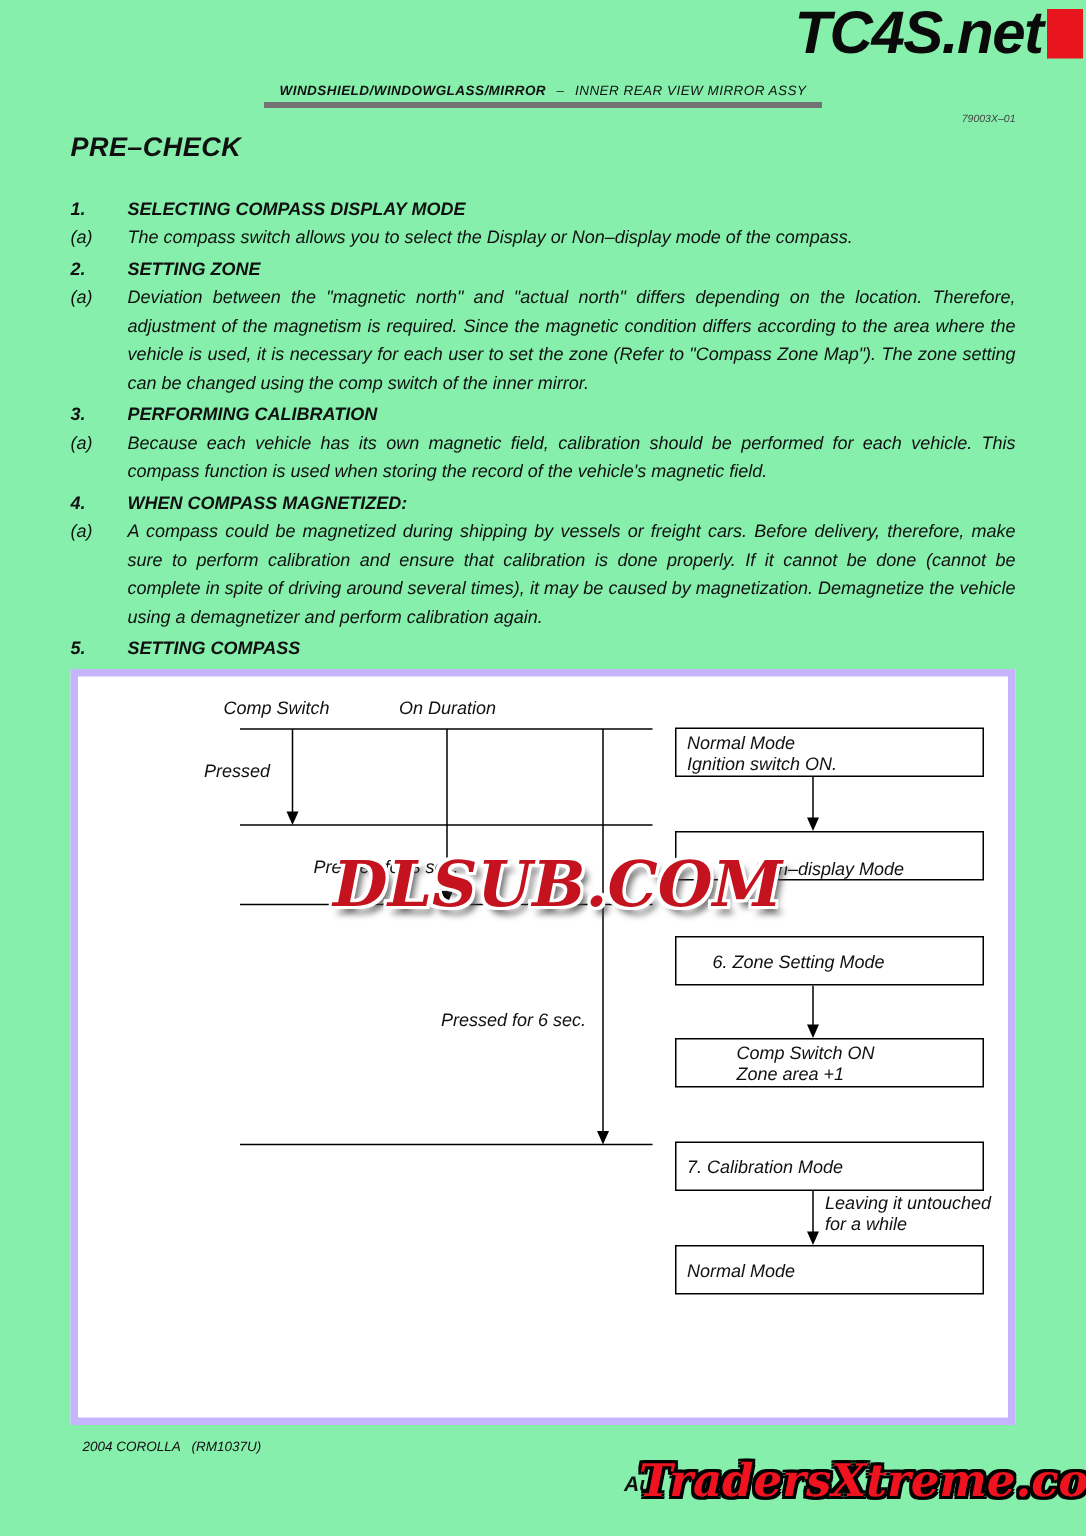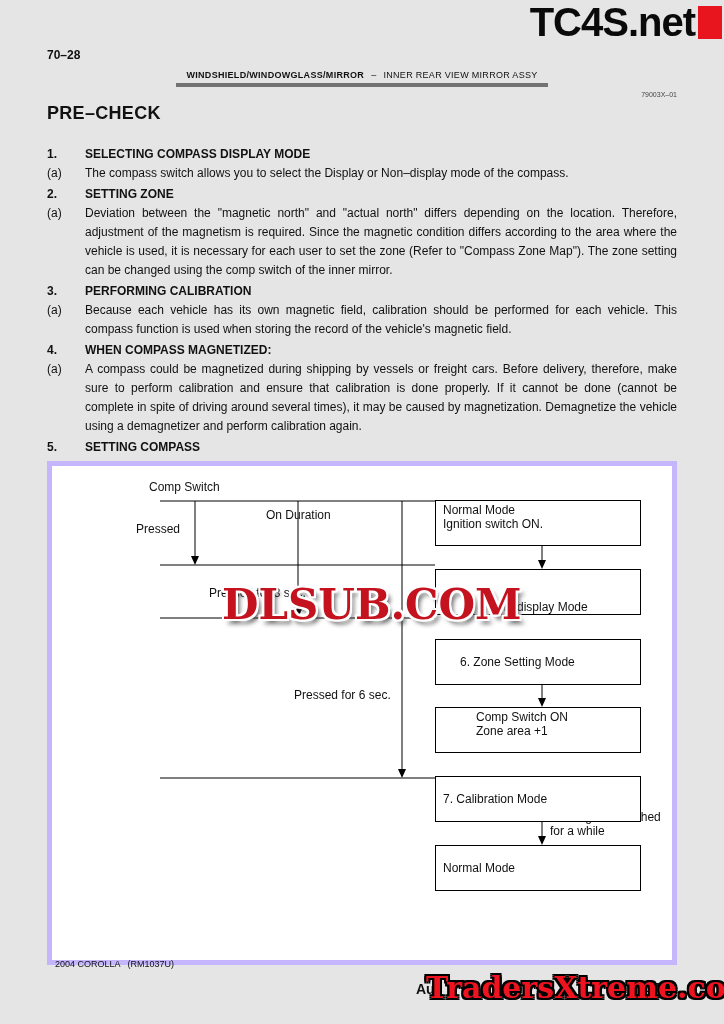--- a/index.html
+++ b/index.html
@@ -1,19 +1,20 @@
 <!DOCTYPE html>
 <html><head>
 <meta charset="utf-8">
 <style>
   html,body{margin:0;padding:0;background:#888;}
   .page{
-    position:relative;width:724px;height:1024px;background:#e5e5e5;
+    position:relative;width:724px;height:1024px;background:#86efac;
     font-family:"Liberation Sans",sans-serif;color:#111;overflow:hidden;
     margin:0 auto;
+    font-style:italic;
   }
   
   .tc4s{position:absolute;top:2px;right:2px;display:flex;align-items:center;gap:3px;z-index:40;}
   .tc4s .txt{font-size:40px;font-weight:900;letter-spacing:-1px;color:#0a0a0a;line-height:1;}
   .tc4s .rbox{display:inline-block;width:24px;height:33px;background:#e8141e;}
   
   .content{position:absolute;left:47px;top:0;width:630px;padding-top:48px;}
   .page-code{font-size:12px;font-weight:bold;line-height:14px;}
   .hdr-wrap{text-align:center;margin-top:2px;}
   .hdr{display:inline-block;font-size:9px;letter-spacing:.3px;padding:0 10px 3px 10px;border-bottom:4px solid #737373;white-space:nowrap;}
@@ -23,21 +24,21 @@
   h1{font-size:18px;margin:4px 0 22px 0;letter-spacing:.3px;}
   
   .li{display:flex;font-size:12px;}
   .li.h{font-weight:bold;line-height:16px;margin:3px 0 2px 0;}
   .num{flex:0 0 38px;}
   .ptext{flex:1;text-align:justify;line-height:19px;}
   .li.p{line-height:19px;}
   
   .diagram{position:relative;box-sizing:border-box;width:630px;height:504px;border:5px solid #c4b5fd;margin-top:6px;background:#fff;}
   .dlabel{position:absolute;font-size:12px;line-height:14px;white-space:nowrap;z-index:2;}
-  .dbox{position:absolute;left:383px;width:206px;height:46px;border:1px solid #000;background:#fff;box-sizing:border-box;font-size:12px;z-index:3;}
+  .dbox{position:absolute;left:398px;width:206px;height:33px;border:1px solid #000;background:#fff;box-sizing:border-box;font-size:12px;z-index:3;}
   .dbox.two{padding:2px 7px;line-height:14px;}
   .dbox.one{display:flex;align-items:center;padding-left:7px;}
   .dbox.center{justify-content:center;padding-left:0;}
   .dsvg{position:absolute;left:0;top:0;z-index:1;}
   
   .wm-center{
     position:absolute;left:170px;top:86px;z-index:30;
     font-family:"DejaVu Serif",serif;font-weight:bold;font-size:42px;line-height:1;
     color:#c5121f;white-space:nowrap;
     text-shadow:-2px -2px 0 #fff,2px -2px 0 #fff,-2px 2px 0 #fff,2px 2px 0 #fff,
@@ -60,21 +61,20 @@
 <body>
 
 <div class="page">
 
   <div class="tc4s">
     <span class="txt">TC4S.net</span>
     <span class="rbox"></span>
   </div>
 
   <div class="content">
-    <div class="page-code">70–28</div>
 
     <div class="hdr-wrap">
       <div class="hdr">
         <span class="b">WINDSHIELD/WINDOWGLASS/MIRROR</span><span class="sep">–</span><span>INNER REAR VIEW MIRROR ASSY</span>
       </div>
     </div>
 
     <div class="figcode">79003X–01</div>
 
     <h1>PRE–CHECK</h1>
@@ -138,21 +138,21 @@
           <polygon points="143,99 139,90 147,90"></polygon>
           <polygon points="246,152 242,143 250,143"></polygon>
           <polygon points="350,312 346,303 354,303"></polygon>
           <polygon points="490,103 486,94 494,94"></polygon>
           <polygon points="490,241 486,232 494,232"></polygon>
           <polygon points="490,379 486,370 494,370"></polygon>
         </g>
       </svg>
 
       <div class="dlabel" style="left:97px;top:14px;">Comp Switch</div>
-      <div class="dlabel" style="left:214px;top:14px;margin-top:28px;">On Duration</div>
+      <div class="dlabel" style="left:214px;top:14px;">On Duration</div>
       <div class="dlabel" style="left:84px;top:56px;">Pressed</div>
       <div class="dlabel" style="left:157px;top:120px;">Pressed for 3 sec.</div>
       <div class="dlabel" style="left:242px;top:222px;">Pressed for 6 sec.</div>
 
       <div class="dbox two" style="top:34px;">
         <div>Normal Mode</div>
         <div>Ignition switch ON.</div>
       </div>
 
       <div class="dbox one center" style="top:103px;align-items:flex-end;">

